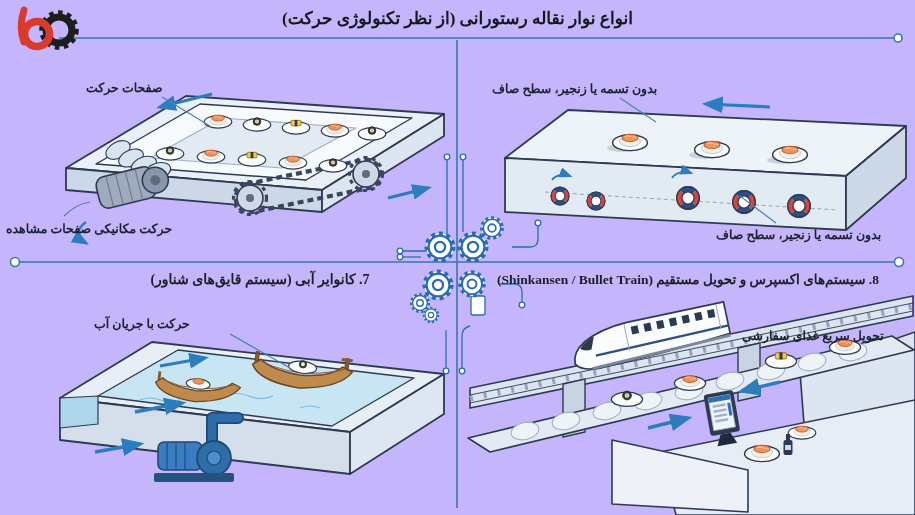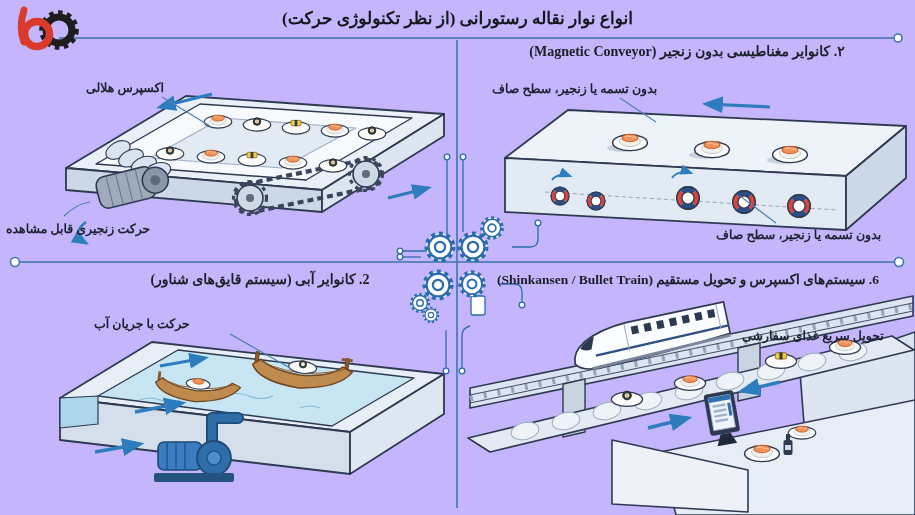--- a/index.html
+++ b/index.html
@@ -308,24 +308,23 @@
       <use href="#gear" x="421" y="268" width="34" height="34"></use>
       <use href="#gear" x="457" y="269" width="30" height="30"></use>
       <use href="#gear" x="409" y="292" width="22" height="22"></use>
       <use href="#gear" x="422" y="306" width="18" height="18"></use>
     </g>
   </g>
 </svg>
 
 <div class="t title" dir="rtl">انواع نوار نقاله رستورانی (از نظر تکنولوژی حرکت)</div>
 
-<div class="t qtitle" dir="rtl" style="left:467px;width:440px;top:43px;">۲. کانوایر مغناطیسی بدون زنجیر (Magnetic Conveyor)</div>
-<div class="t qtitle" dir="rtl" style="left:63px;width:394px;top:271px;">2. کانوایر آبی (سیستم قایق‌های شناور)</div>
-<div class="t qtitle" dir="rtl" style="left:463px;width:450px;top:271px;font-size:13.5px;">6. سیستم‌های اکسپرس و تحویل مستقیم (Shinkansen / Bullet Train)</div>
-
-<div class="t lbl" dir="rtl" style="left:86px;top:80px;">اکسپرس هلالی</div>
-<div class="t lbl" dir="rtl" style="left:6px;top:221px;">حرکت زنجیری قابل مشاهده</div>
+<div class="t qtitle" dir="rtl" style="left:63px;width:394px;top:271px;">7. کانوایر آبی (سیستم قایق‌های شناور)</div>
+<div class="t qtitle" dir="rtl" style="left:463px;width:450px;top:271px;font-size:13.5px;">8. سیستم‌های اکسپرس و تحویل مستقیم (Shinkansen / Bullet Train)</div>
+
+<div class="t lbl" dir="rtl" style="left:86px;top:80px;">صفحات حرکت</div>
+<div class="t lbl" dir="rtl" style="left:6px;top:221px;">حرکت مکانیکی صفحات مشاهده</div>
 <div class="t lbl" dir="rtl" style="left:492px;top:81px;">بدون تسمه یا زنجیر، سطح صاف</div>
 <div class="t lbl" dir="rtl" style="left:716px;top:227px;">بدون تسمه یا زنجیر، سطح صاف</div>
 <div class="t lbl" dir="rtl" style="left:94px;top:316px;">حرکت با جریان آب</div>
 <div class="t lbl" dir="rtl" style="left:742px;top:328px;">تحویل سریع غذای سفارشی</div>
 
 </div>
 
 </body></html>

